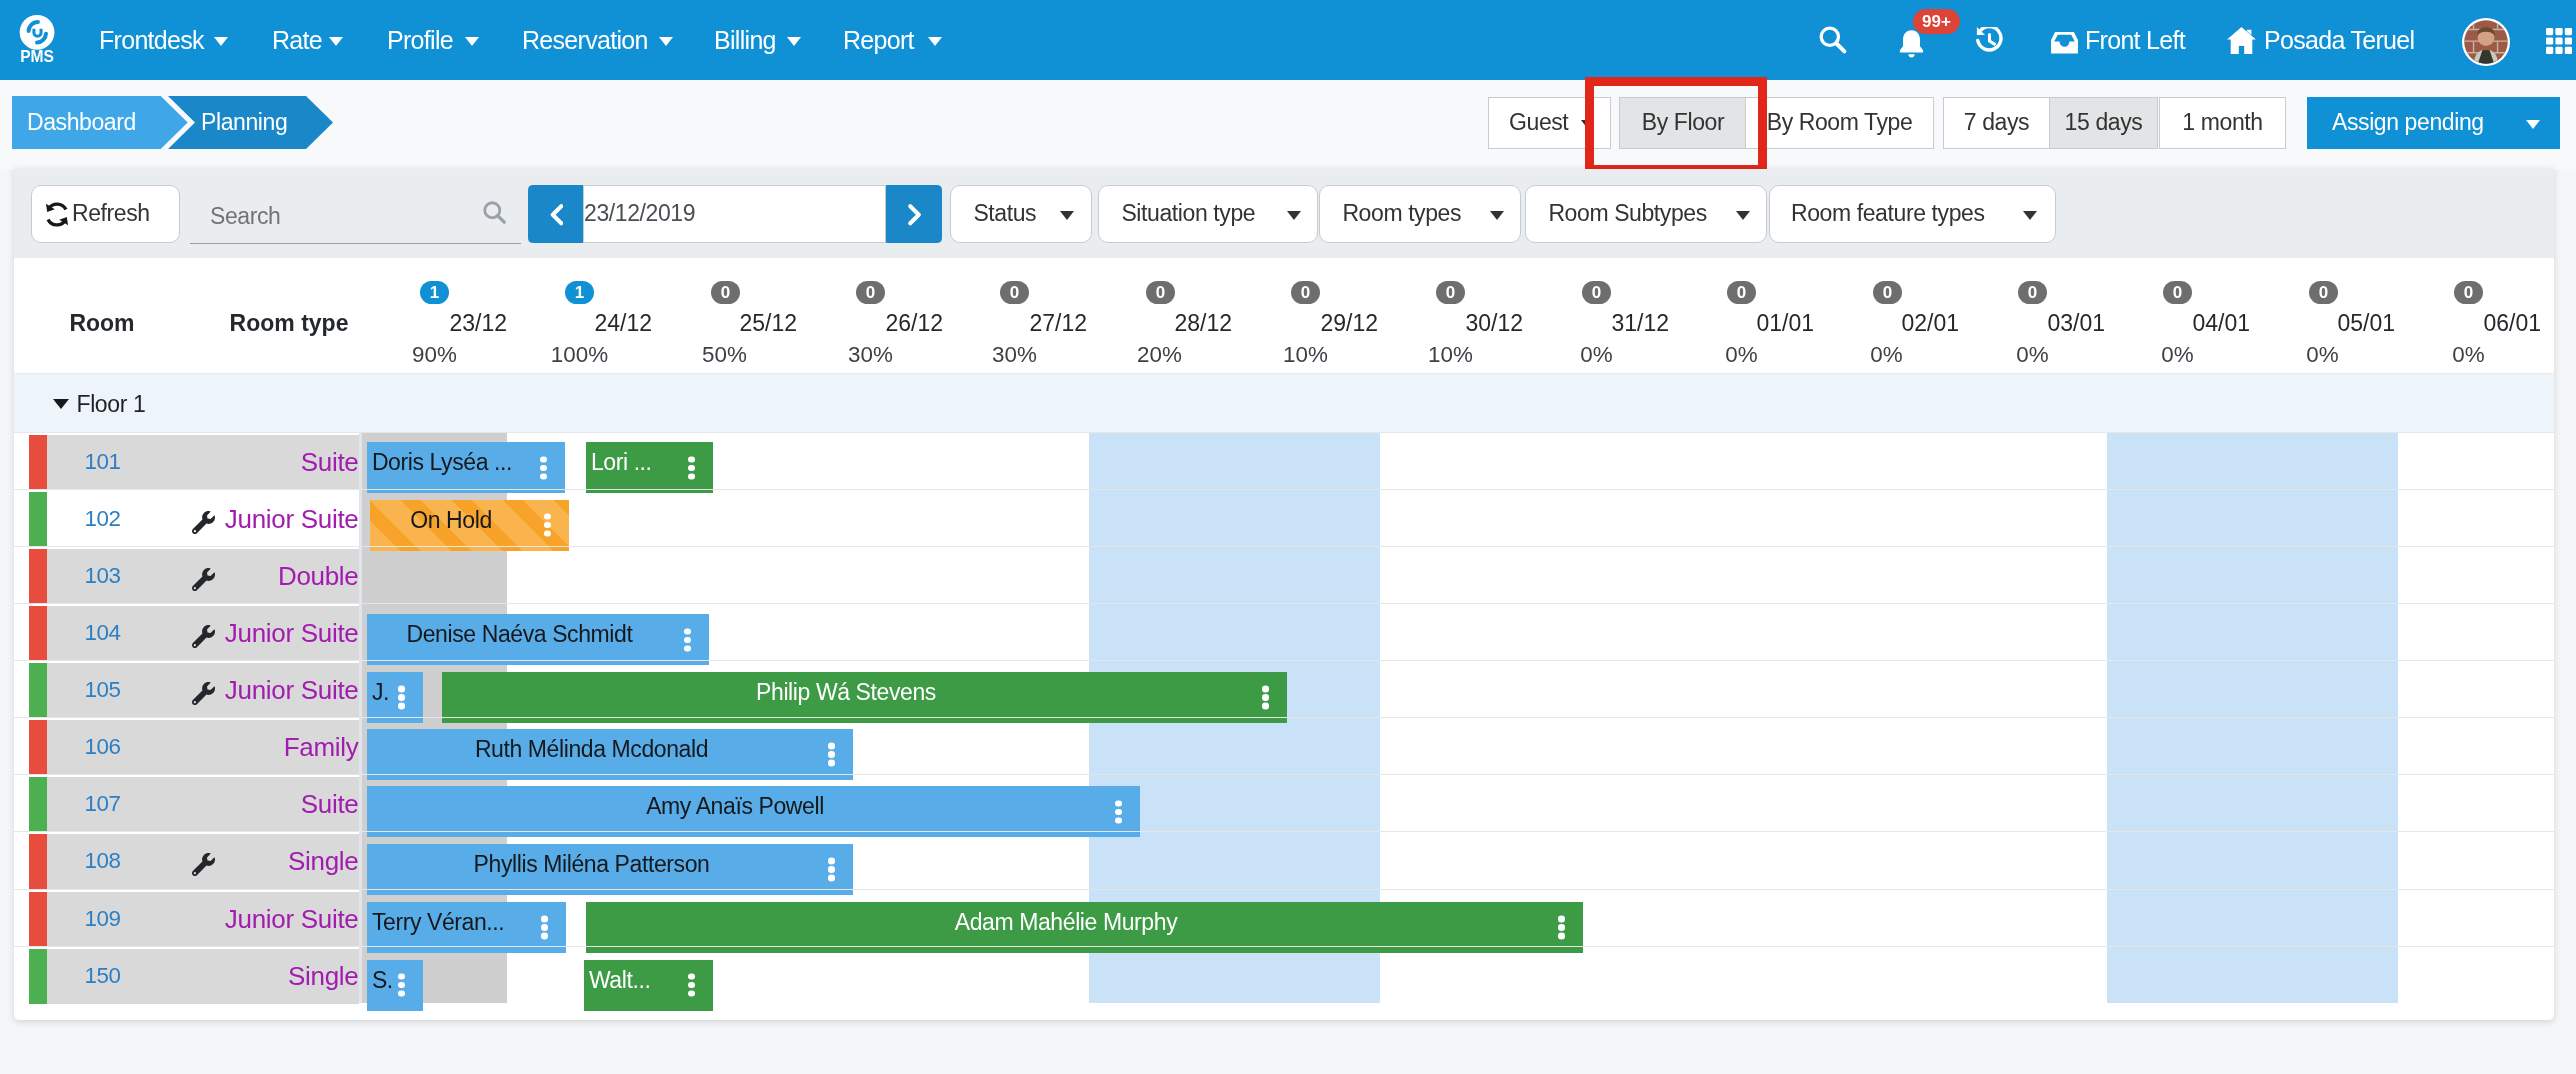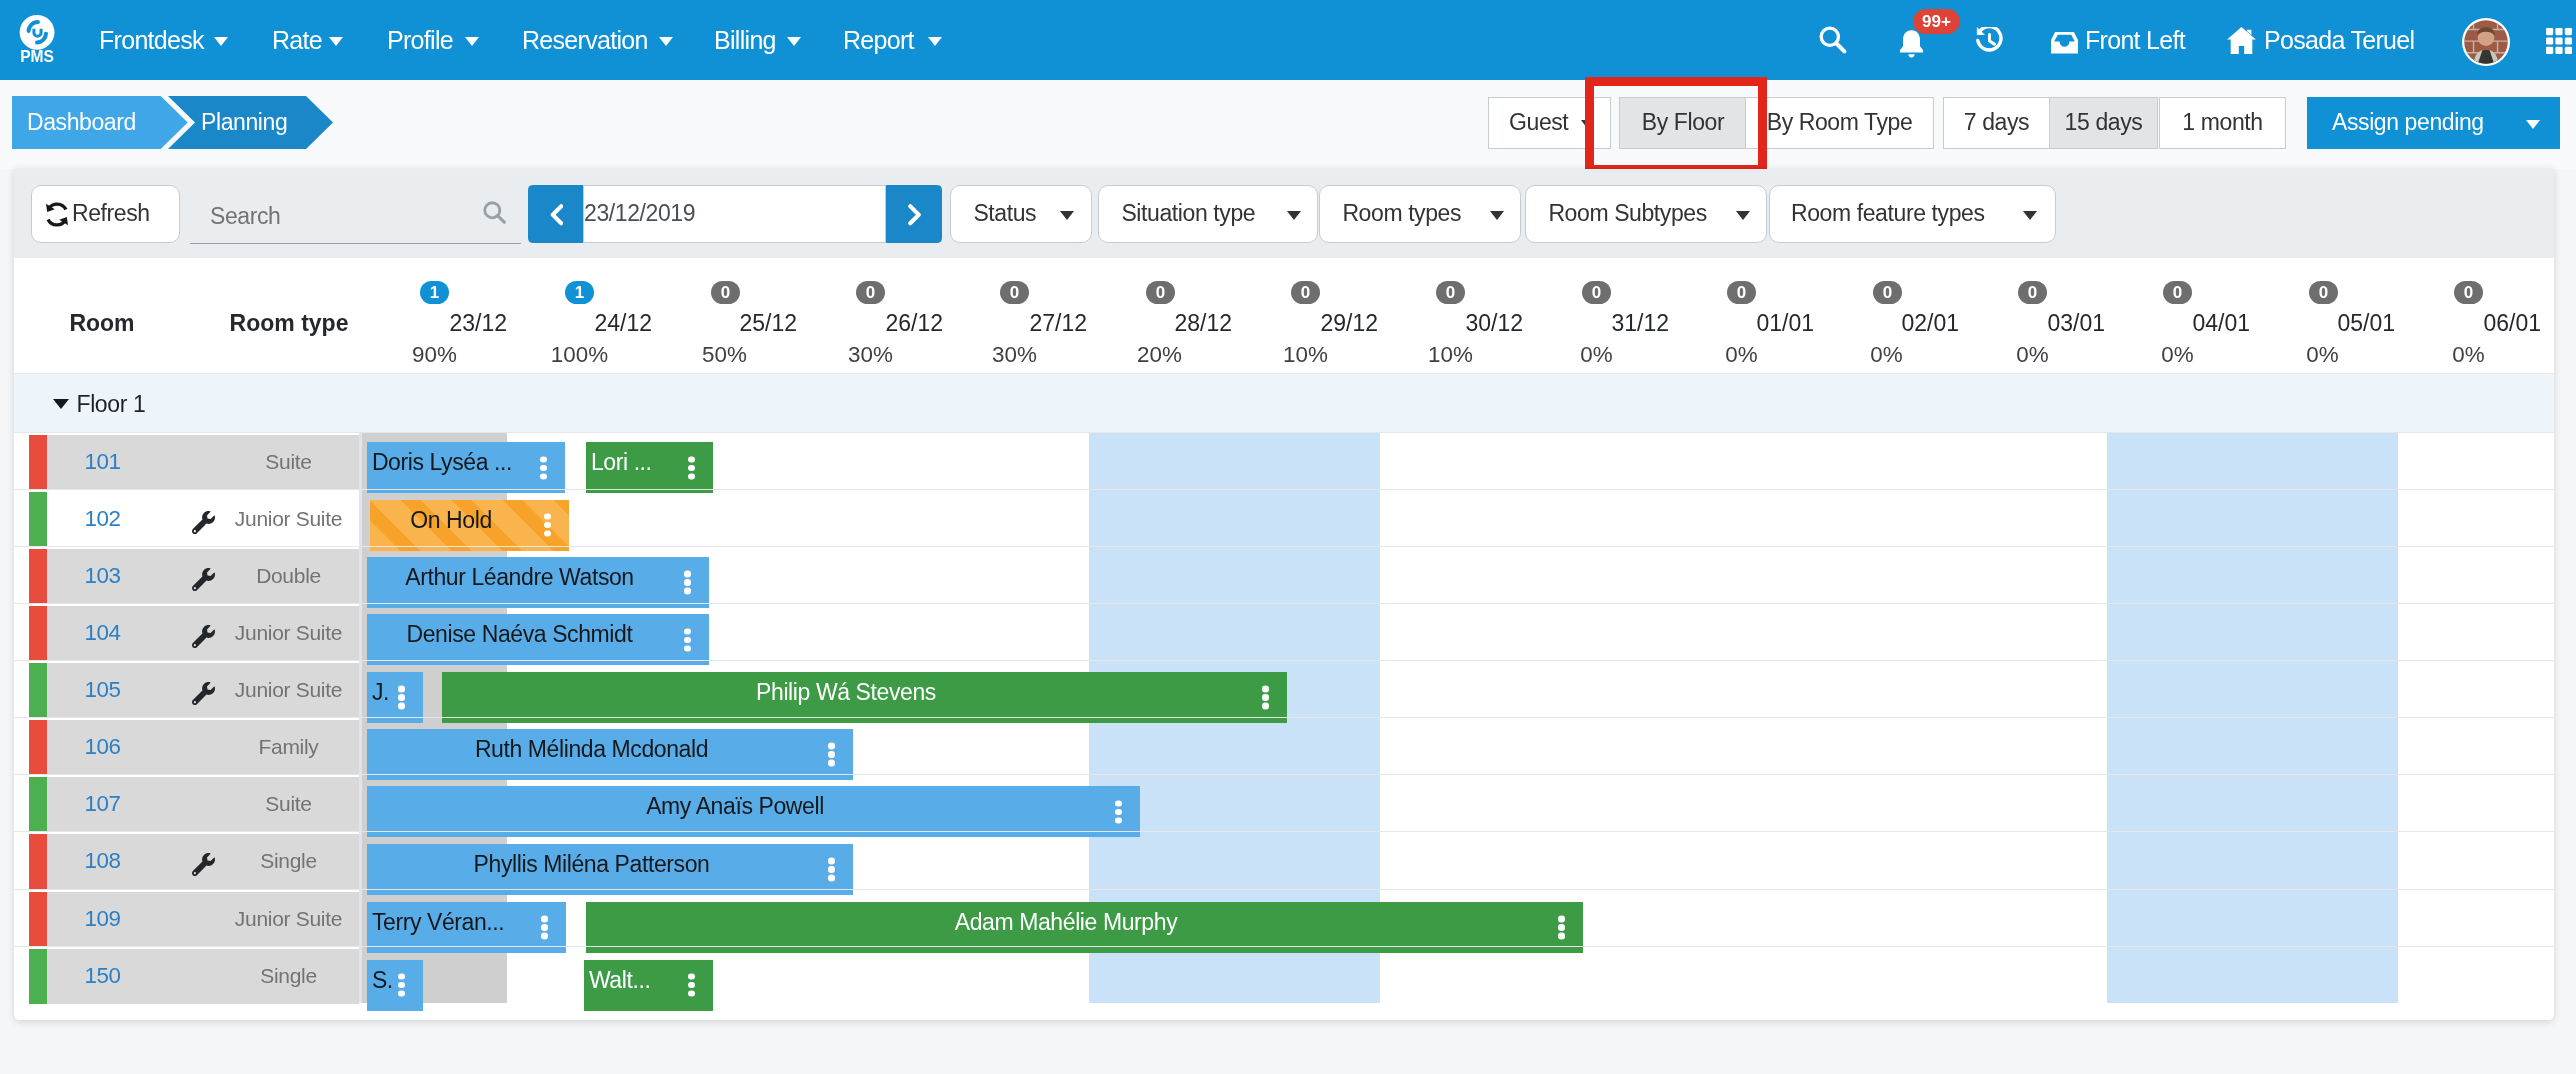--- a/index.html
+++ b/index.html
@@ -11,21 +11,21 @@
 .btn{position:absolute;top:97px;height:52px;background:#fff;border:1.8px solid #c6ccd2;font-size:23px;letter-spacing:-0.4px;color:#333;text-align:center;line-height:48px;white-space:nowrap}
 .fbtn{position:absolute;top:185px;height:58px;background:#fff;border:1.8px solid #c6ccd2;border-radius:10px;font-size:23px;letter-spacing:-0.4px;color:#333;line-height:55px;white-space:nowrap}
 .badge{position:absolute;top:281px;width:29px;height:23px;border-radius:11.7px;background:#6e6e6e;font-size:17px;font-weight:bold;color:#fff;text-align:center;line-height:23px}
 .badge.b{background:#1090d5}
 .dt{position:absolute;top:310px;width:145px;text-align:right;font-weight:normal;font-size:23px;color:#25292d}
 .pct{position:absolute;top:342px;width:145px;text-align:center;font-size:22.4px;color:#3c4146}
 .row{position:absolute;left:13.5px;width:2540px;height:57px;border-top:1.8px solid #e4e6e8}
 .strip{position:absolute;left:15.3px;top:1.8px;width:18px;height:55px}
 .cell{position:absolute;left:33px;top:1.8px;width:312px;height:55px;background:#d9d9d9}
 .rnum{position:absolute;left:46px;top:1.8px;width:86px;height:55px;line-height:54px;text-align:center;font-size:22.4px;letter-spacing:-0.4px;color:#2c7fc4}
-.rtyp{position:absolute;left:205px;top:1.8px;width:140px;height:55px;line-height:54px;text-align:center;font-size:21px;letter-spacing:-0.3px;color:#737373}
+.rtyp{position:absolute;left:205px;top:1.8px;width:140px;height:55px;line-height:54px;text-align:right;font-size:26px;letter-spacing:-0.3px;color:#a21caf}
 .bar{position:absolute;height:51px;font-size:23px;letter-spacing:-0.4px;white-space:nowrap;overflow:hidden}
 .bar .tx{position:absolute;left:0;right:36px;top:0;height:41px;line-height:40px;text-align:center;overflow:hidden}
 .bar .txl{position:absolute;left:5.4px;right:29px;top:0;height:41px;line-height:40px;text-align:left;overflow:hidden}
 .dots{position:absolute;right:18px;top:50%;margin-top:-3.2px;width:6.5px;height:6.5px;border-radius:50%;background:#fff;box-shadow:0 -8.6px 0 #fff,0 8.6px 0 #fff}
 .bblue{background:#58ade9;color:#16191c}
 .bgreen{background:#3d9b46;color:#fff}
 .borange{background:repeating-linear-gradient(45deg,#f9b44e 0 21.5px,#f7a229 21.5px 36px);color:#16191c}
 svg{position:absolute}
 </style></head>
 <body>
@@ -225,24 +225,20 @@
     </div>
 </div>
 <div class="row" style="top:546px">
  <i class="strip" style="background:#e74c3c"></i>
     <i class="cell"></i>
  <span class="rnum">103</span>
     <svg class="wr" style="left:178px;top:20.6px" width="23" height="23" viewBox="0 0 512 512">
       <path fill="#23272b" d="M507.73 109.1c-2.24-9.03-13.54-12.09-20.12-5.51l-74.36 74.36-67.88-11.31-11.31-67.88 74.36-74.36c6.62-6.62 3.43-17.9-5.66-20.16-47.38-11.74-99.55.91-136.58 37.93-39.64 39.64-50.55 97.1-34.05 147.2L18.74 402.76c-24.99 24.99-24.99 65.51 0 90.5 24.99 24.99 65.51 24.99 90.5 0l213.21-213.21c50.12 16.71 107.47 5.68 147.37-34.22 37.07-37.07 49.7-89.32 37.91-136.73zM64 472c-13.25 0-24-10.75-24-24 0-13.26 10.75-24 24-24s24 10.74 24 24c0 13.25-10.75 24-24 24z"></path>
     </svg>
     <span class="rtyp">Double</span>
- <div class="bar bblue" style="left:353px;width:342px;top:10px">
-      <span class="tx">Arthur Léandre Watson</span>
-      <i class="dots"></i>
-    </div>
 </div>
 <div class="row" style="top:603px">
  <i class="strip" style="background:#e74c3c"></i>
     <i class="cell"></i>
  <span class="rnum">104</span>
     <svg class="wr" style="left:178px;top:20.6px" width="23" height="23" viewBox="0 0 512 512">
       <path fill="#23272b" d="M507.73 109.1c-2.24-9.03-13.54-12.09-20.12-5.51l-74.36 74.36-67.88-11.31-11.31-67.88 74.36-74.36c6.62-6.62 3.43-17.9-5.66-20.16-47.38-11.74-99.55.91-136.58 37.93-39.64 39.64-50.55 97.1-34.05 147.2L18.74 402.76c-24.99 24.99-24.99 65.51 0 90.5 24.99 24.99 65.51 24.99 90.5 0l213.21-213.21c50.12 16.71 107.47 5.68 147.37-34.22 37.07-37.07 49.7-89.32 37.91-136.73zM64 472c-13.25 0-24-10.75-24-24 0-13.26 10.75-24 24-24s24 10.74 24 24c0 13.25-10.75 24-24 24z"></path>
     </svg>
     <span class="rtyp">Junior Suite</span>
  <div class="bar bblue" style="left:353px;width:342px;top:10.3px">

